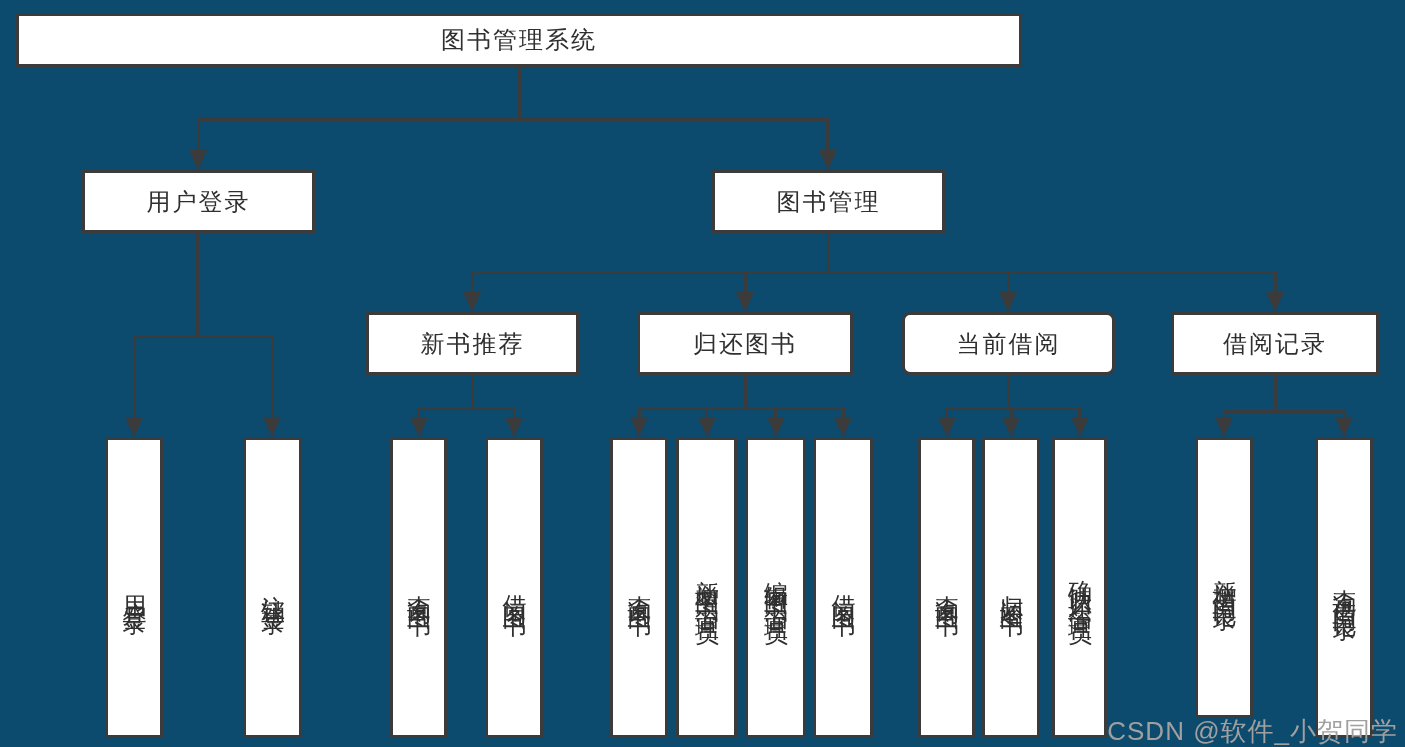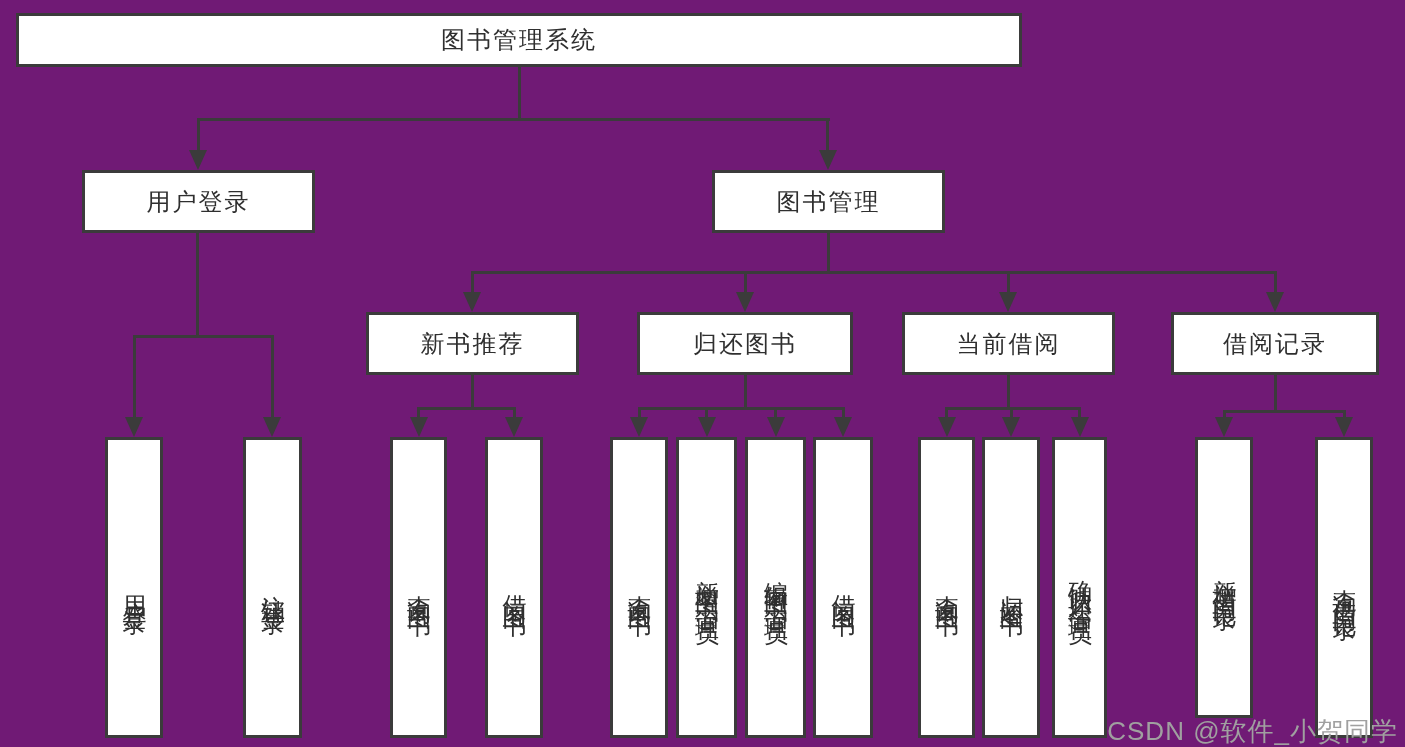--- a/index.html
+++ b/index.html
@@ -1,17 +1,17 @@
 <!DOCTYPE html>
 <html><head>
 <meta charset="utf-8">
 <style>
   html,body{margin:0;padding:0;background:#ffffff;}
   .canvas{
-    position:relative;width:1405px;height:747px;background:#701a75;overflow:hidden;
+    position:relative;width:1405px;height:747px;background:#0c4a6e;overflow:hidden;
     font-family:"Liberation Sans","DejaVu Sans",sans-serif;color:#2f2f2f;
   }
   .node{
     position:absolute;box-sizing:border-box;border:3px solid #3b3b3b;background:#ffffff;
     display:flex;align-items:center;justify-content:center;z-index:2;
   }
   .hlabel{font-size:24px;letter-spacing:2px;white-space:nowrap;}
   .vnode span{
     writing-mode:vertical-rl;font-size:24px;letter-spacing:6px;line-height:1.2;
     white-space:nowrap;
@@ -101,21 +101,21 @@
   <div class="node" style="left:366px;top:312px;width:213px;height:63px;">
     <span class="hlabel">新书推荐</span>
   </div>
 
   <div class="node" style="left:712px;top:170px;width:233px;height:63px;">
     <span class="hlabel">图书管理</span>
   </div>
   <div class="node" style="left:637px;top:312px;width:216px;height:63px;">
     <span class="hlabel">归还图书</span>
   </div>
-  <div class="node" style="left:902px;top:312px;width:213px;height:63px;">
+  <div class="node" style="left:902px;top:312px;width:213px;height:63px;border-radius:8px;">
     <span class="hlabel">当前借阅</span>
   </div>
   <div class="node" style="left:1171px;top:312px;width:208px;height:63px;text-align:right;">
     <span class="hlabel">借阅记录</span>
   </div>
 
   <div class="node vnode" style="left:105px;top:437px;width:58px;height:301px;">
     <span>用户登录</span>
   </div>
   <div class="node vnode" style="left:243px;top:437px;width:59px;height:301px;">

